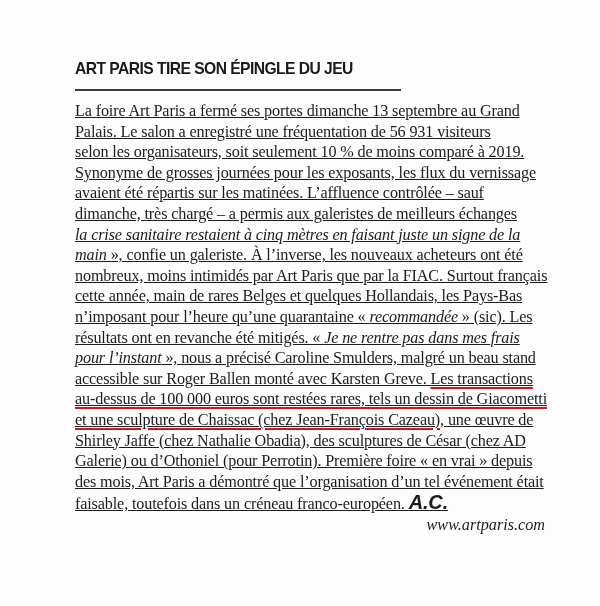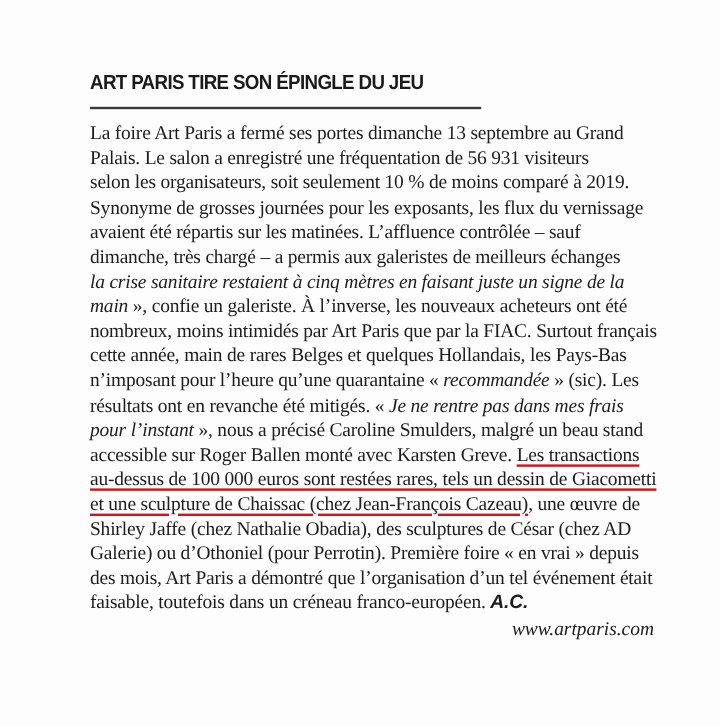--- a/index.html
+++ b/index.html
@@ -43,34 +43,35 @@
     .body-text {
       font-family: "Liberation Serif", serif;
       font-size: 16.2px;
       line-height: 20.6px;
       color: #1c1c1c;
     }
     .line {
       display: block;
       white-space: nowrap;
       letter-spacing: -0.15px;
+      text-decoration: underline;
     }
     .it { font-style: italic; }
     .ul {
       text-decoration: underline;
       text-decoration-color: #d0141a;
       text-decoration-thickness: 2px;
       text-underline-offset: 3px;
       text-align: center;
     }
     .sig {
       font-family: "Liberation Sans", sans-serif;
       font-weight: bold;
       font-style: italic;
-      font-size: 16px;
+      font-size: 20px;
     }
     .url {
       font-style: italic;
       display: block;
       white-space: nowrap;
       text-align: right;
     }
   </style>
 </head>
 <body>

